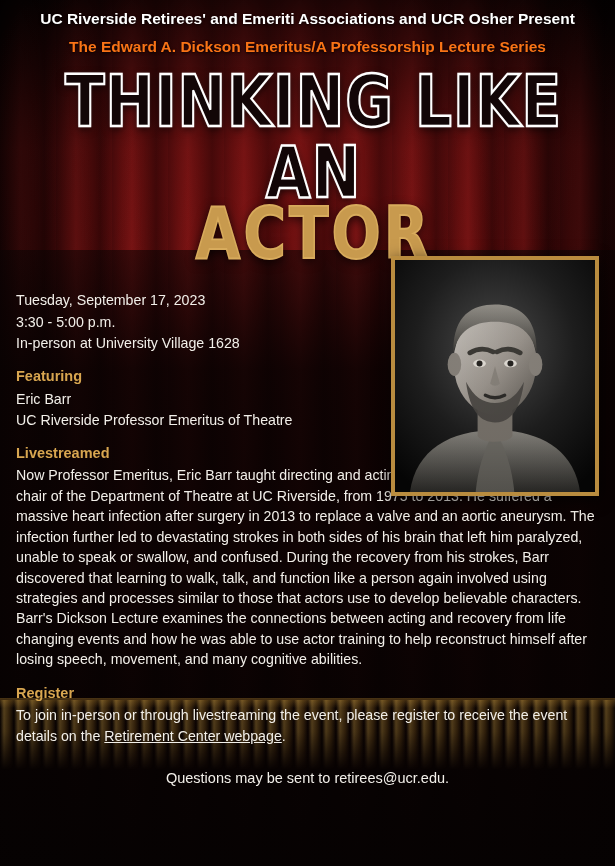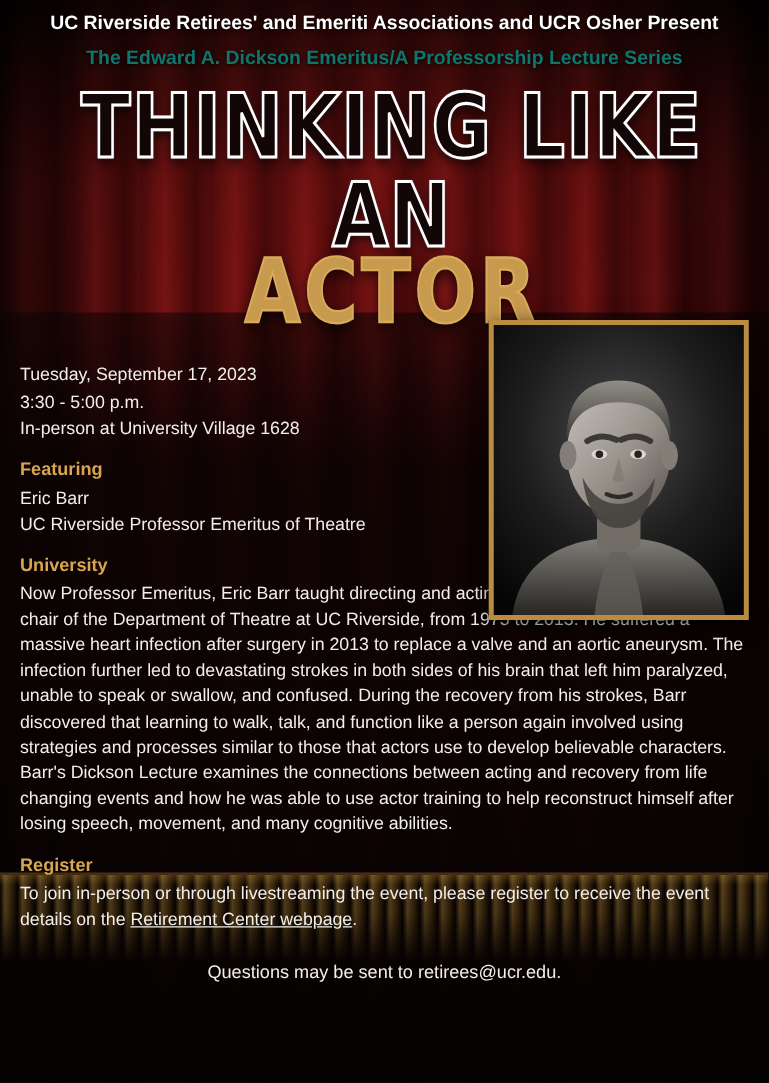--- a/index.html
+++ b/index.html
@@ -62,21 +62,21 @@
     text-align: center;
     color: #ffffff;
     font-weight: bold;
     font-size: 15.5px;
     line-height: 1.45;
     padding: 8px 14px 0 14px;
     text-shadow: 0 1px 3px rgba(0,0,0,0.9);
   }
   .series {
     text-align: center;
-    color: #0f766e;
+    color: #f97316;
     font-weight: bold;
     font-size: 15.5px;
     padding: 8px 8px 0 8px;
     text-shadow: 0 1px 3px rgba(0,0,0,0.9);
   }
 
   .title-wrap { padding-top: 10px; text-align: center; margin-left: 12px; }
   .title-line1 {
     font-family: "DejaVu Sans", sans-serif;
     font-weight: bold;
@@ -233,21 +233,21 @@
       <div class="details-col">
         <div class="detail-line">Tuesday, September 17, 2023</div>
         <div class="detail-line">3:30 - 5:00 p.m.</div>
         <div class="detail-line">In-person at University Village 1628</div>
 
         <div class="heading">Featuring</div>
         <div class="detail-line">Eric Barr</div>
         <div class="detail-line">UC Riverside Professor Emeritus of Theatre</div>
       </div>
 
-      <div class="heading">University</div>
+      <div class="heading">Livestreamed</div>
       <div class="desc">Now Professor Emeritus, Eric Barr taught directing and acting, and served frequently as chair of the Department of Theatre at UC Riverside, from 1975 to 2013. He suffered a massive heart infection after surgery in 2013 to replace a valve and an aortic aneurysm. The infection further led to devastating strokes in both sides of his brain that left him paralyzed, unable to speak or swallow, and confused. During the recovery from his strokes, Barr discovered that learning to walk, talk, and function like a person again involved using strategies and processes similar to those that actors use to develop believable characters. Barr's Dickson Lecture examines the connections between acting and recovery from life changing events and how he was able to use actor training to help reconstruct himself after losing speech, movement, and many cognitive abilities.</div>
 
       <div class="heading">Register</div>
       <div class="register-body"><span>To join in-person or through livestreaming the event, please register to receive the event details on the </span><a class="link" href="#">Retirement Center webpage</a><span>.</span></div>
 
       <div class="questions">Questions may be sent to retirees@ucr.edu.</div>
     </div>
   </div>
 </div>
 

